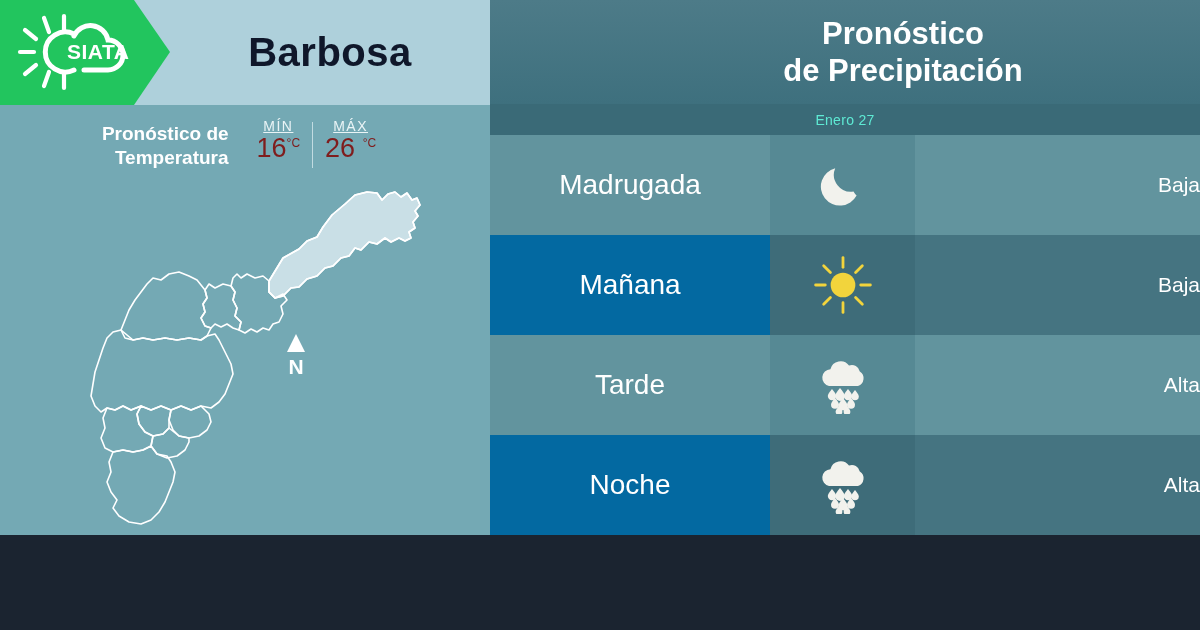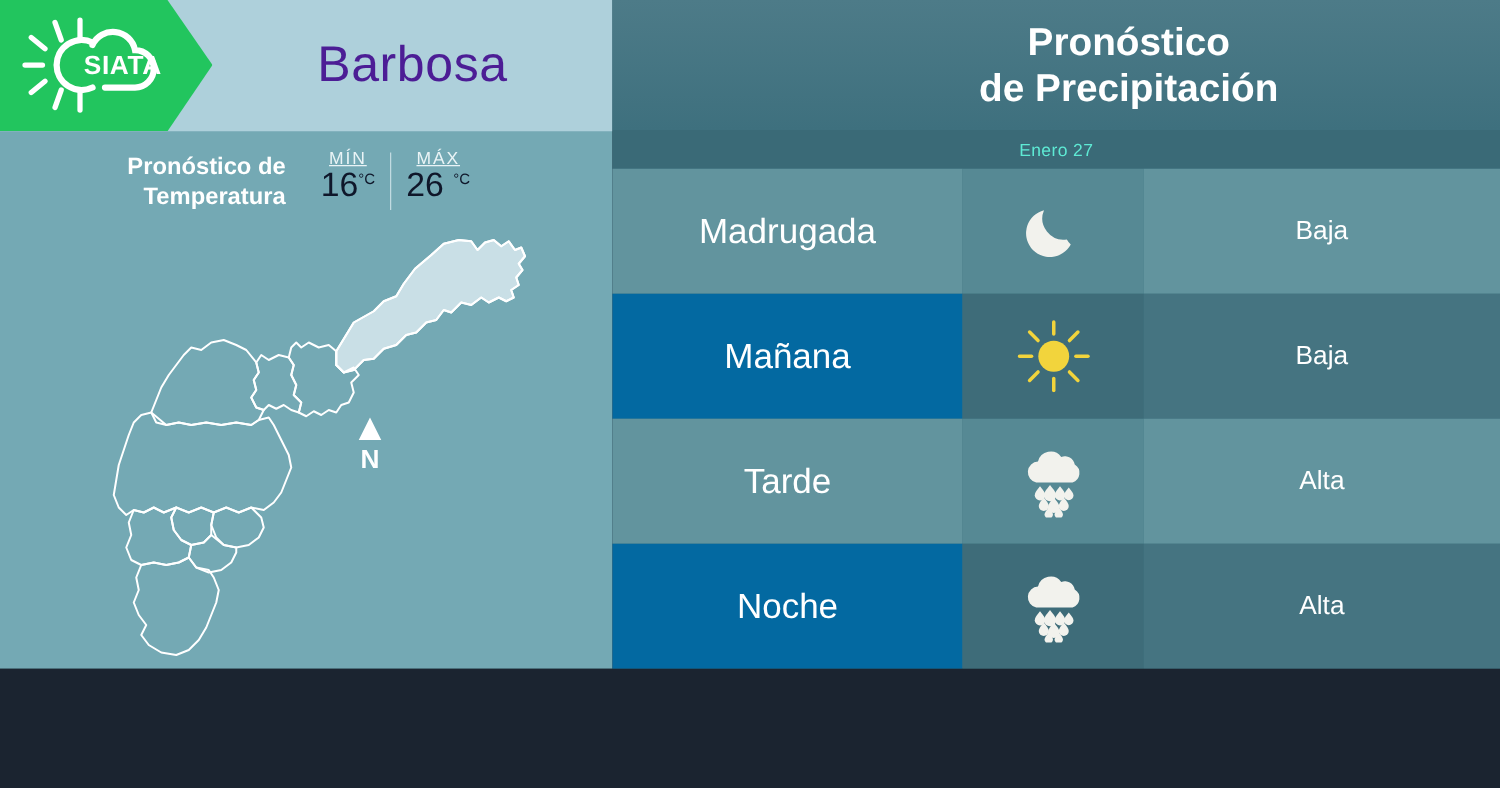--- a/index.html
+++ b/index.html
@@ -23,39 +23,39 @@
   .logo-block{
     position:absolute; left:0; top:0; width:170px; height:105px;
     background:#22c55e;
     clip-path: polygon(0 0, 134px 0, 170px 52px, 134px 105px, 0 105px);
     z-index:3;
   }
   .logo-svg{ position:absolute; left:12px; top:12px; }
   .city-name{
     position:absolute; left:170px; top:0; width:320px; height:105px;
     display:flex; align-items:center; justify-content:center;
-    font-size:40px; font-weight:normal; color:#4c1d95; letter-spacing:.5px;
+    font-size:40px; font-weight:bold; color:#0f172a; letter-spacing:.5px;
   }
 
   .temp-block{
     position:absolute; left:0; top:118px; width:490px; height:72px;
     display:flex; align-items:flex-start; justify-content:center; gap:16px;
   }
   .temp-title{
     font-size:19px; font-weight:bold; color:#ffffff; line-height:1.24;
     text-align:right; padding-top:4px;
   }
   .temp-vals{ display:flex; align-items:flex-start; }
   .temp-col{ text-align:center; padding:0 12px; }
   .temp-col .lbl{
     font-size:14px; color:#eaf4f6; letter-spacing:1.5px; display:block;
     margin-bottom:1px; font-weight:400;text-decoration:underline;
   }
   .temp-col .val{
-    font-size:27px; color:#0f172a; font-weight:400; display:block; line-height:1;
+    font-size:27px; color:#7f1d1d; font-weight:400; display:block; line-height:1;
   }
   .temp-col .val sup{ font-size:12px; vertical-align:super; }
   .temp-sep{
     width:1px; background:#cfe4e9; height:46px; margin-top:4px; opacity:.85;
   }
 
   .map-wrap{ position:absolute; left:55px; top:180px; width:400px; height:350px; }
 
   
   .right-panel{
@@ -83,21 +83,21 @@
   }
   .frow.light .c-period{ background:#62949E; }
   .frow.light .c-icon{ background:#568994; }
   .frow.light .c-prob{ background:#62949E; }
   .frow.dark  .c-period{ background:#0369a1; }
   .frow.dark  .c-icon{ background:#3E6C79; }
   .frow.dark  .c-prob{ background:#457481; }
 
   .c-period{ width:280px; display:flex; align-items:center; justify-content:center; }
   .c-icon  { width:145px; display:flex; align-items:center; justify-content:center; }
-  .c-prob  { width:285px; display:flex; align-items:center; justify-content:center; }
+  .c-prob  { width:285px; display:flex; align-items:center; justify-content:flex-end; }
 
   .period-txt{ font-size:28px; color:#ffffff; font-weight:400; }
   .prob-txt{ font-size:21px; color:#ffffff; font-weight:400; }
 
   
   .footer{
     position:absolute; left:0; top:535px; width:1200px; height:95px;
     background:#1b2430;
   }
 </style>

